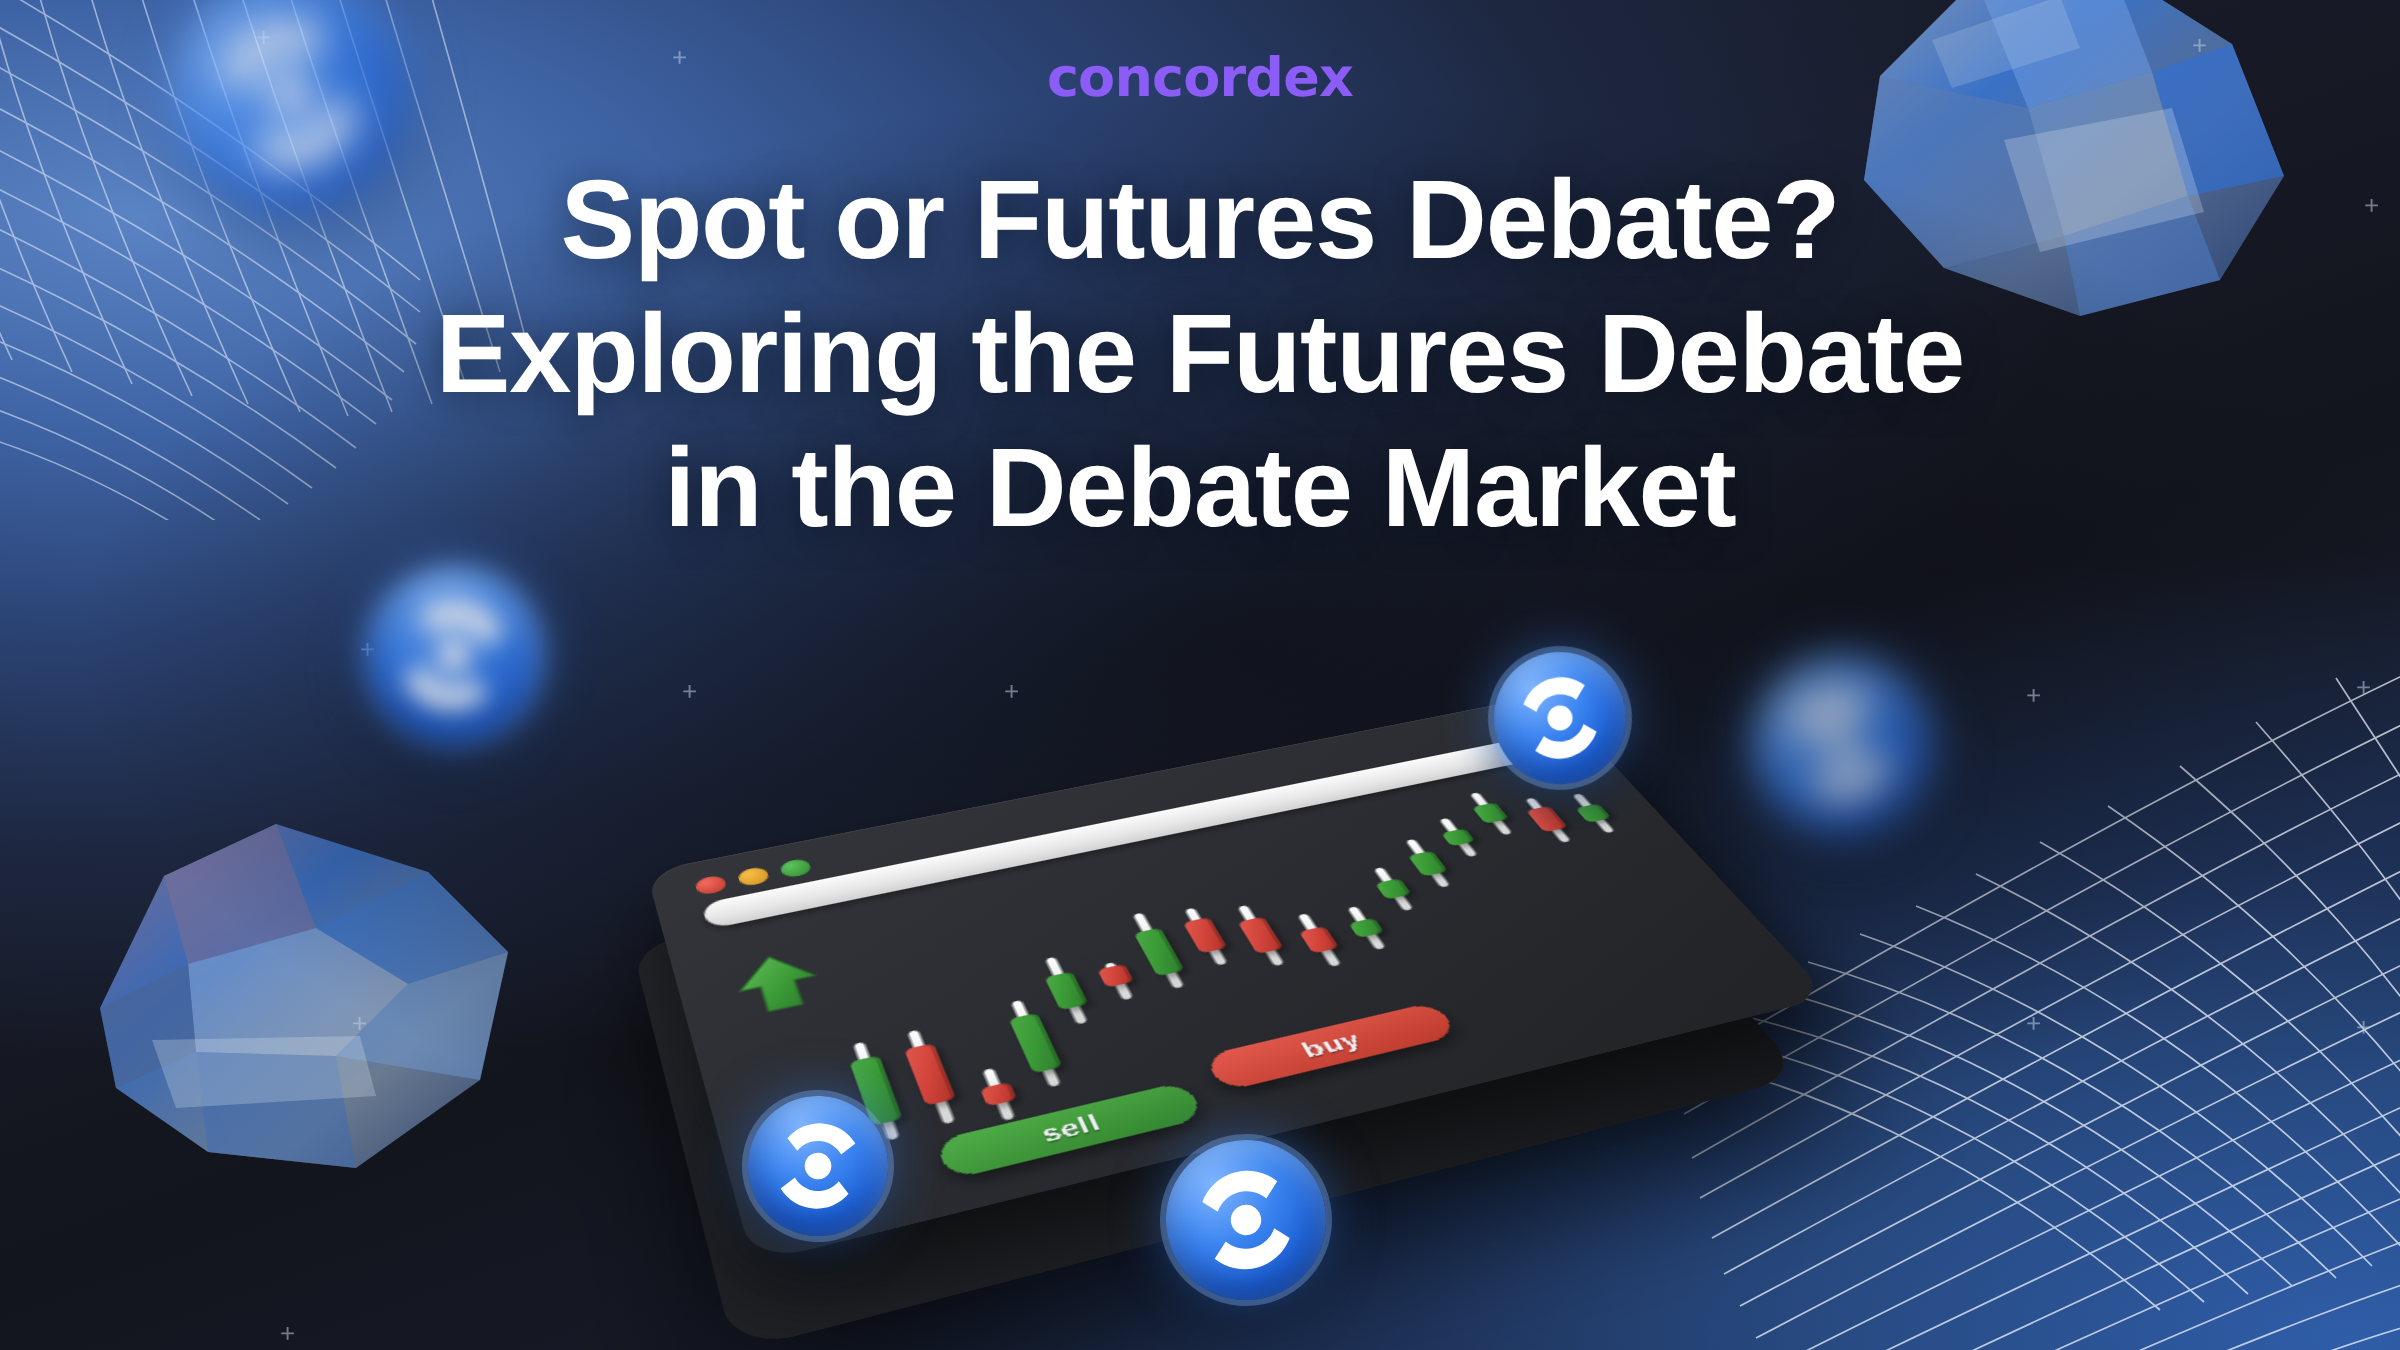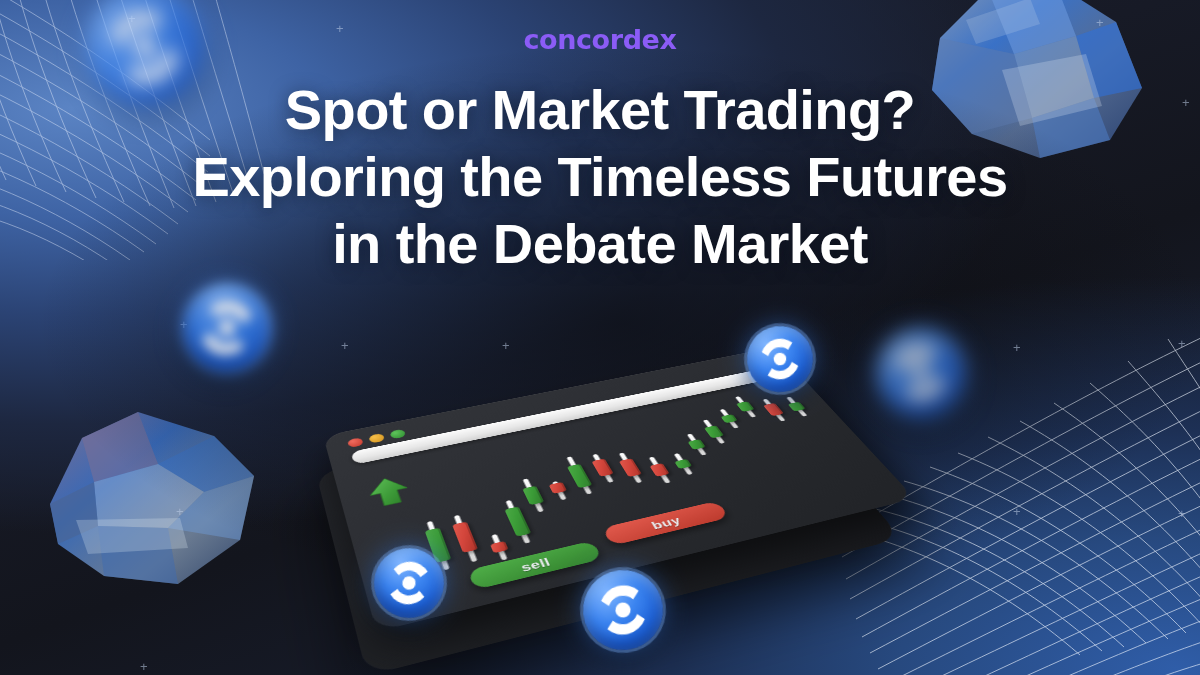--- a/index.html
+++ b/index.html
@@ -281,22 +281,22 @@
         <circle cx="50" cy="50" r="9"></circle>
         <path d="M24 36 A30 30 0 0 1 72 28 L64 38 A19 19 0 0 0 33 43 Z"></path>
         <path d="M76 64 A30 30 0 0 1 28 72 L36 62 A19 19 0 0 0 67 57 Z"></path>
       </g>
     </svg>
   </div>
 
   <div id="logo">concordex</div>
 
   <div id="headline">
-    <span class="ln">Spot or Market Trading?</span>
-    <span class="ln">Exploring the Timeless Futures</span>
+    <span class="ln">Spot or Futures Debate?</span>
+    <span class="ln">Exploring the Futures Debate</span>
     <span class="ln">in the Debate Market</span>
   </div>
 
   <div id="scene">
 
     <div class="plate" id="plate-back"></div>
 
     <div class="plate" id="plate-main">
 
       <div class="dot r"></div>

